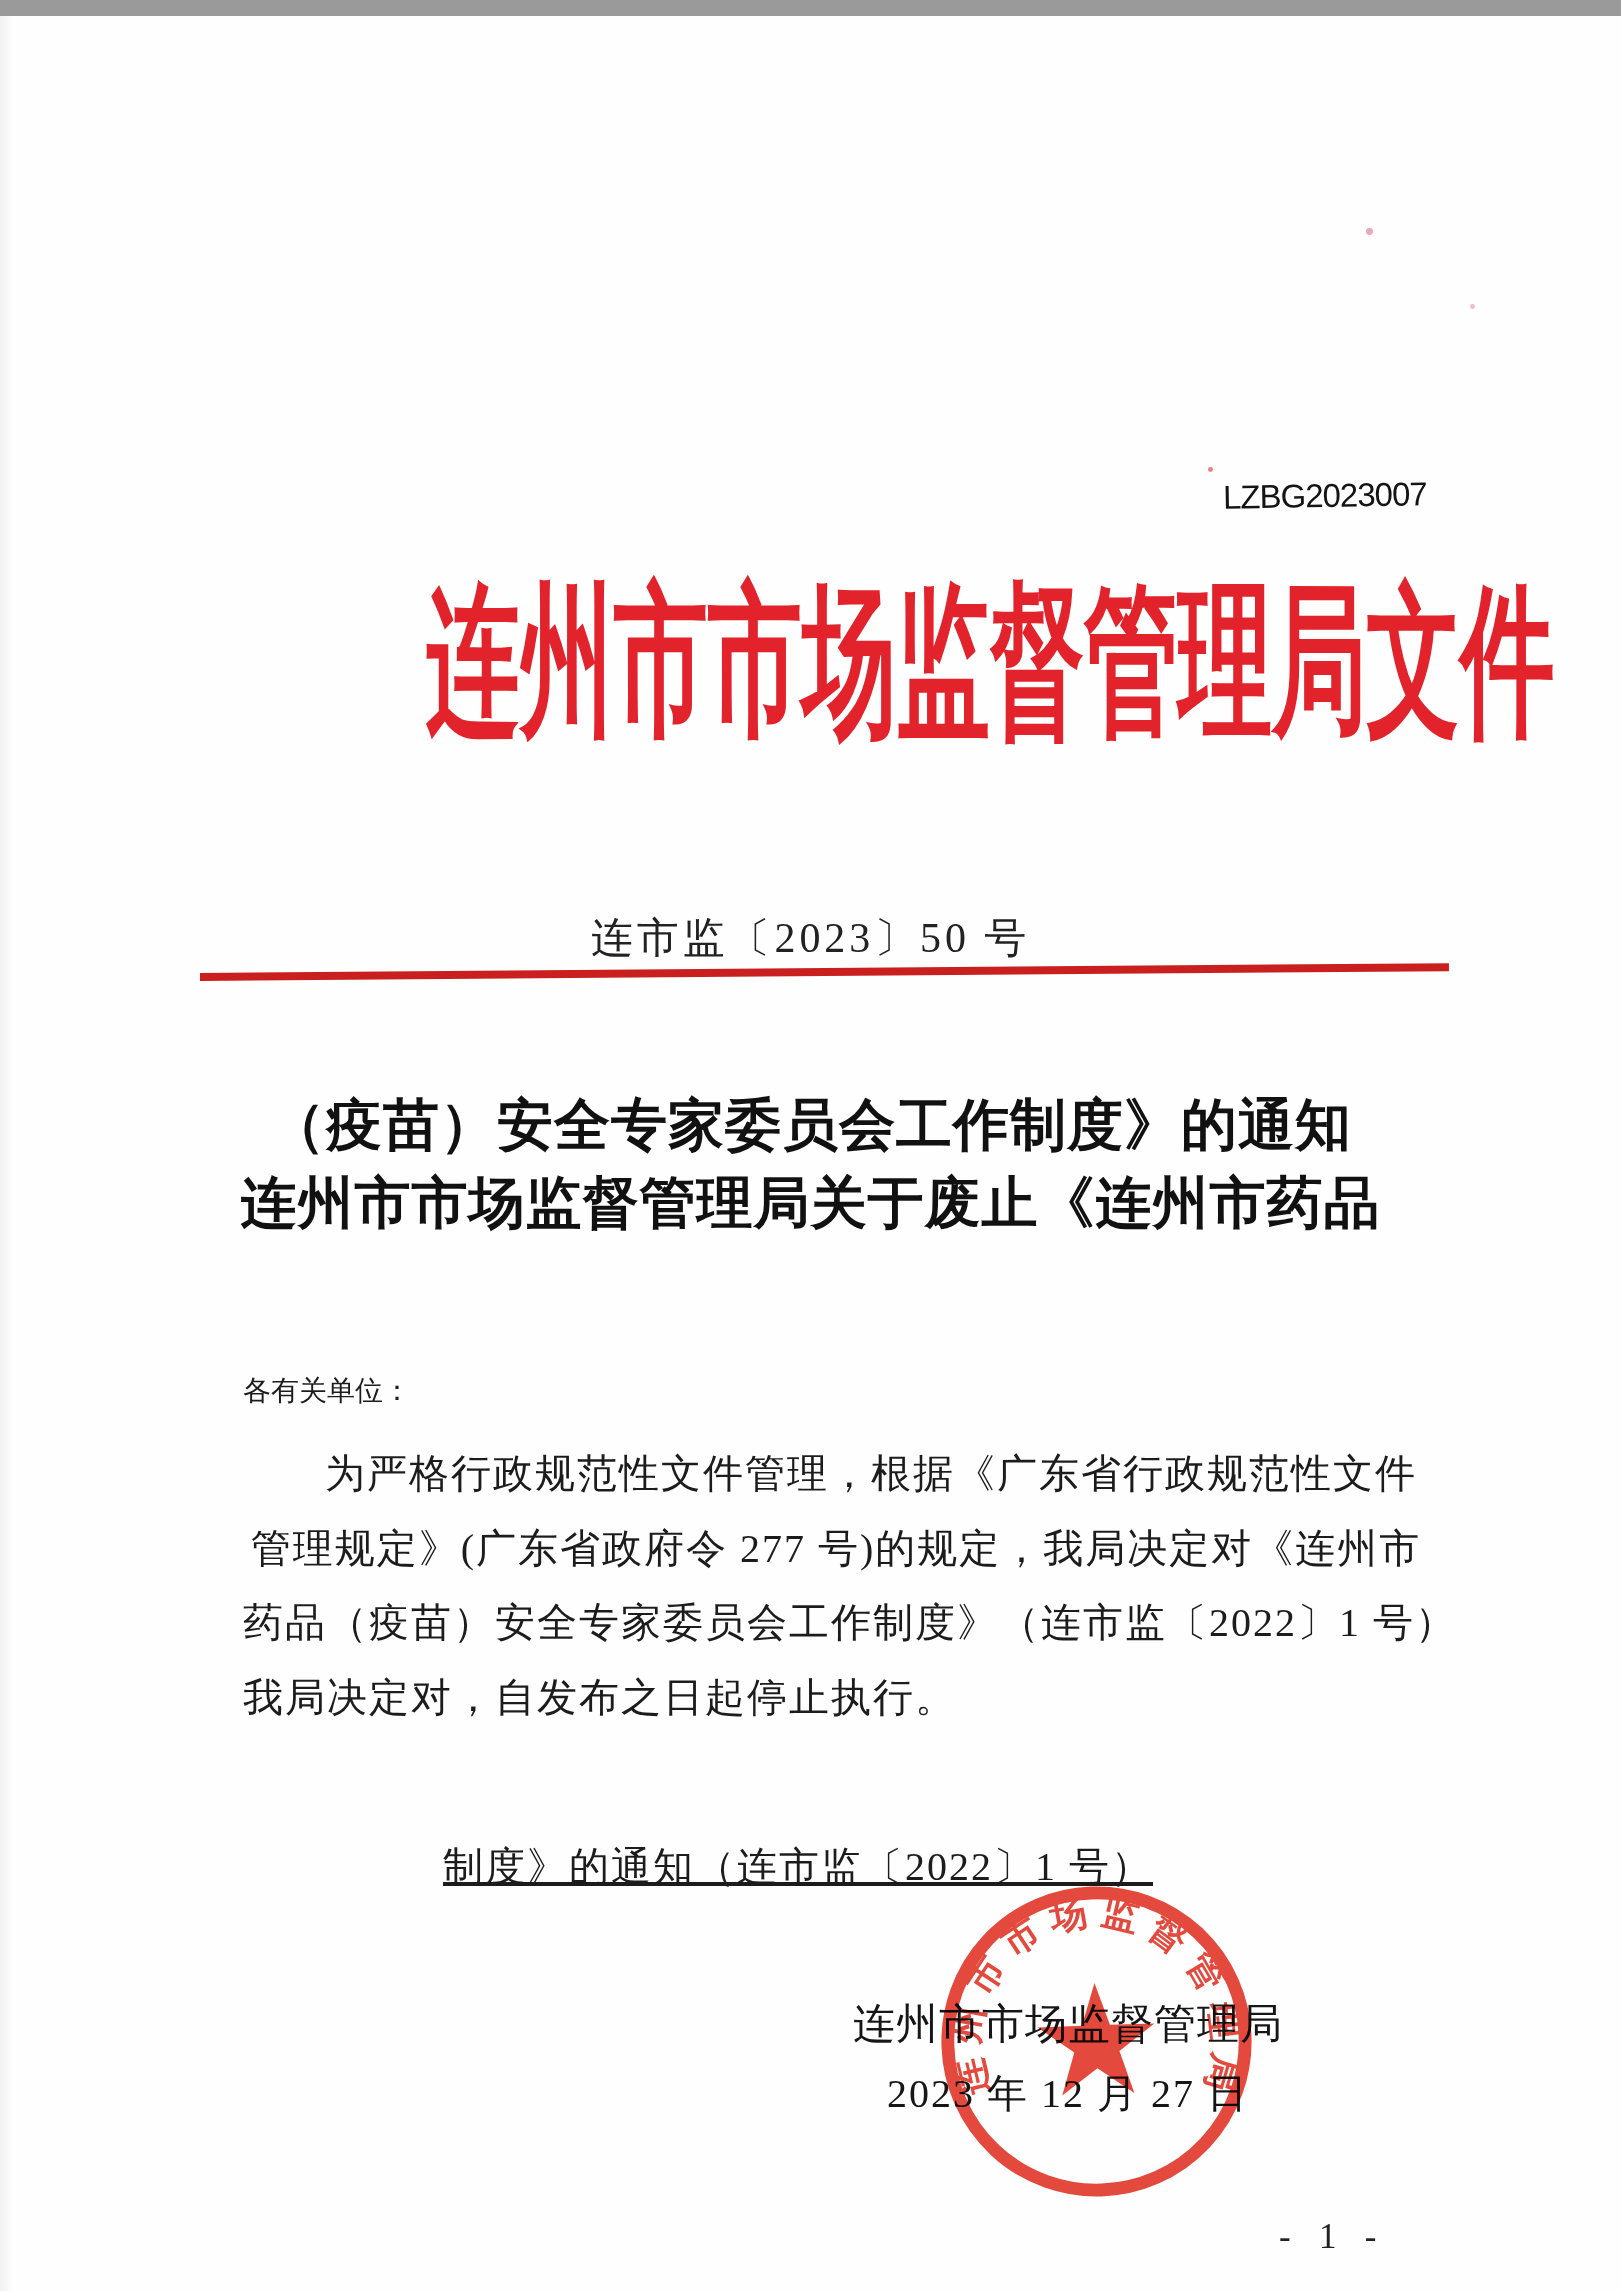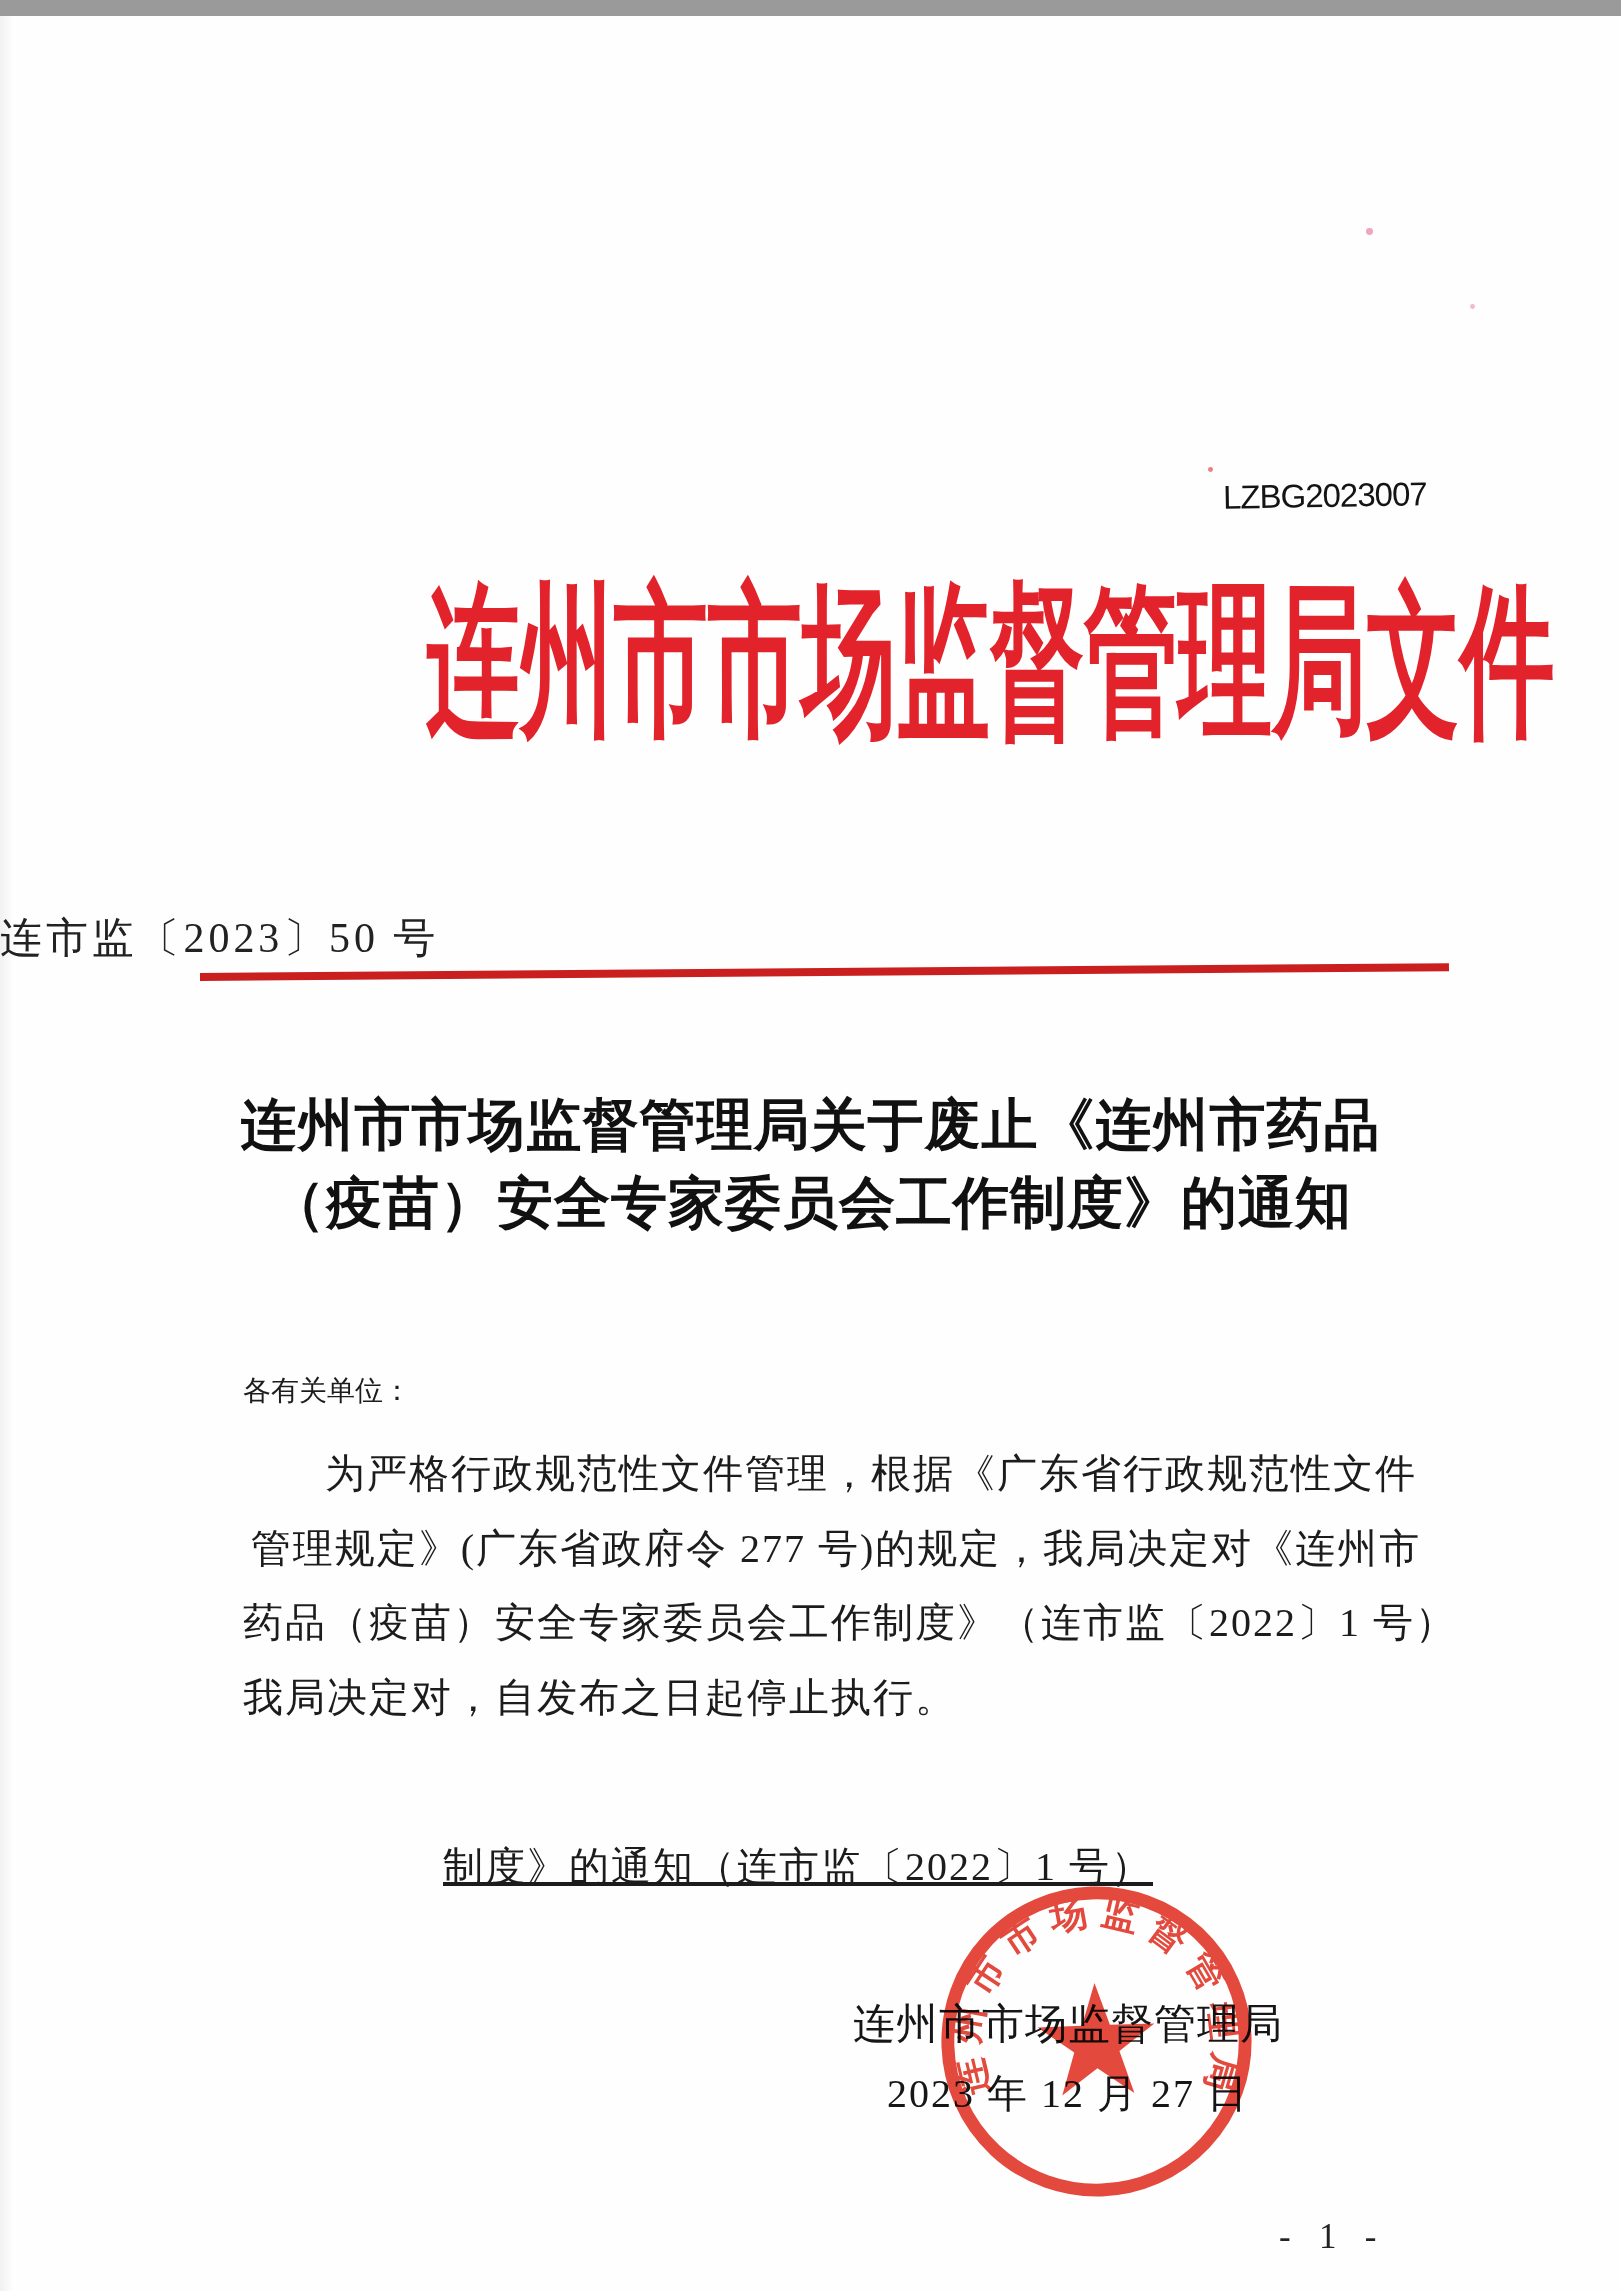--- a/index.html
+++ b/index.html
@@ -29,21 +29,21 @@
   }
   .header-title{
     display:inline-block;
     font-size:165px;line-height:1.04;font-weight:bold;
     color:#e2232b;
     transform:scaleX(0.57);transform-origin:center center;
     white-space:nowrap;letter-spacing:0px;
   }
   .doc-number{
     position:absolute;left:0;right:0;top:894px;
-    font-size:42px;color:#222;
+    text-align:center;font-size:42px;color:#222;
     letter-spacing:3.9px;white-space:nowrap;
   }
   .red-rule{
     position:absolute;left:200px;top:957px;width:1249px;height:7.8px;
     background:#c9201f;transform:rotate(-0.45deg);transform-origin:left center;
   }
   .main-title{
     position:absolute;left:118px;right:118px;top:1070px;
     text-align:center;font-size:56px;line-height:78px;font-weight:bold;
     color:#111;letter-spacing:1px;white-space:nowrap;
@@ -104,22 +104,22 @@
 
   <div class="header-title-wrap">
     <span class="header-title">连州市市场监督管理局文件</span>
   </div>
 
   <div class="doc-number">连市监〔2023〕50 号</div>
 
   <div class="red-rule"></div>
 
   <div class="main-title">
+    <div>（疫苗）安全专家委员会工作制度》的通知</div>
     <div>连州市市场监督管理局关于废止《连州市药品</div>
-    <div>（疫苗）安全专家委员会工作制度》的通知</div>
   </div>
 
   <div class="salutation">各有关单位：</div>
 
   <div class="body-line bl-0">为严格行政规范性文件管理，根据《广东省行政规范性文件</div>
   <div class="body-line bl-1">管理规定》(广东省政府令 277 号)的规定，我局决定对《连州市</div>
   <div class="body-line bl-2">药品（疫苗）安全专家委员会工作制度》（连市监〔2022〕1 号）</div>
   <div class="body-line bl-3">我局决定对，自发布之日起停止执行。</div>
 
   <div class="att-line2">制度》的通知（连市监〔2022〕1 号）</div>

